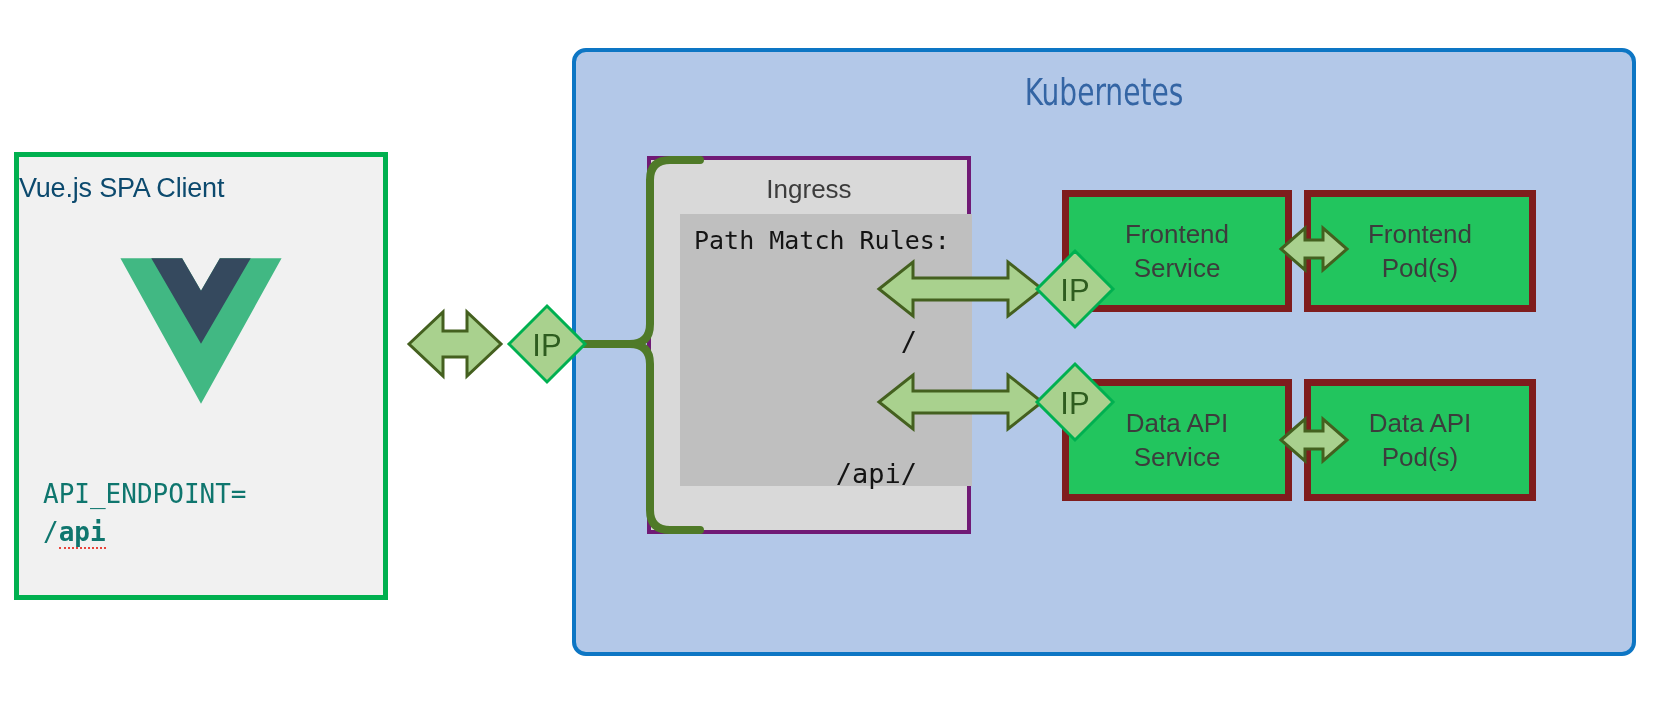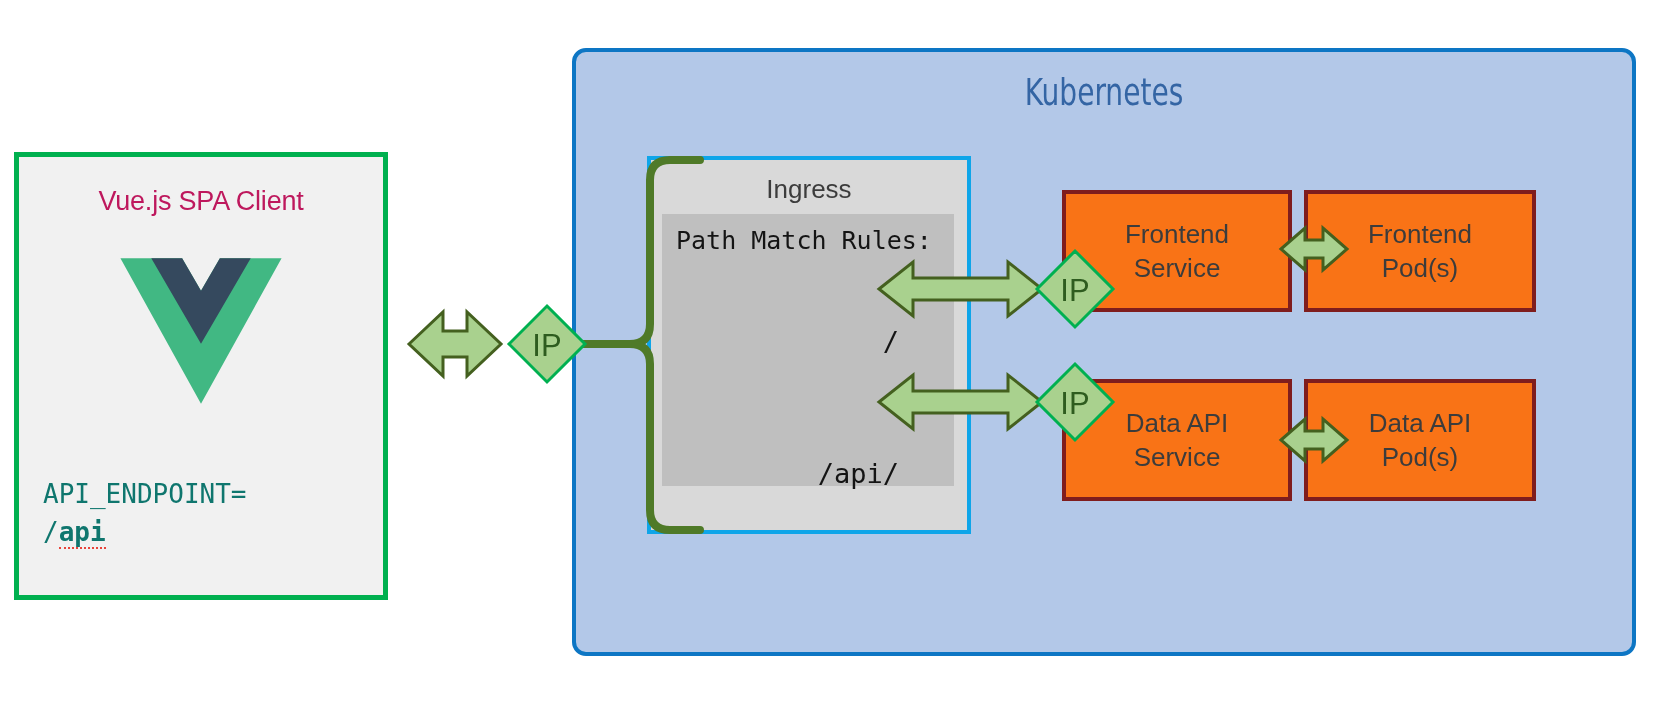--- a/index.html
+++ b/index.html
@@ -25,25 +25,24 @@
     height: 448px;
     background: #f1f1f1;
     border: 5px solid #00b04f;
     box-sizing: border-box;
   }
   #client-title {
     position: absolute;
     left: 0;
     top: 16px;
     width: 100%;
-    text-align: center;
+    text-align: left;
     font-size: 27px;
-    color: #be185d;
+    color: #0c4a6e;
     letter-spacing: -0.2px;
-    margin-top: 13px;
   }
   #vue-logo {
     position: absolute;
     left: 50%;
     top: 100px;
     transform: translateX(-50%);
     width: 168px;
     height: 148px;
   }
   #client-env {
@@ -88,35 +87,35 @@
   }
 
   
   #ingress-box {
     position: absolute;
     left: 647px;
     top: 156px;
     width: 324px;
     height: 378px;
     background: #d9d9d9;
-    border: 4px solid #0ea5e9;
+    border: 4px solid #701a75;
     box-sizing: border-box;
   }
   #ingress-title {
     position: absolute;
     left: 0;
     top: 14px;
     width: 100%;
     text-align: center;
     font-size: 26px;
     color: #3c3c3c;
   }
   #rules-box {
     position: absolute;
-    left: 11px;
+    left: 29px;
     top: 54px;
     width: 292px;
     height: 272px;
     background: #bfbfbf;
   }
   #rules-heading {
     position: absolute;
     left: 14px;
     top: 12px;
     font-family: "DejaVu Sans Mono", "Liberation Mono", monospace;
@@ -132,22 +131,22 @@
     color: #141414;
     white-space: pre;
     text-align: right;
   }
   #rule-path-0 { top: 112px; }
   #rule-path-1 { top: 225px; margin-top: 19px; }
 
   
   .node-box {
     position: absolute;
-    background: #f97316;
-    border: 4px solid #7f1d1d;
+    background: #22c55e;
+    border: 7px solid #7f1d1d;
     box-sizing: border-box;
     display: flex;
     align-items: center;
     justify-content: center;
     text-align: center;
     font-size: 26px;
     line-height: 34px;
     color: #3c3c3c;
   }
   #svc-frontend { left: 1062px; top: 190px; width: 230px; height: 122px; }

